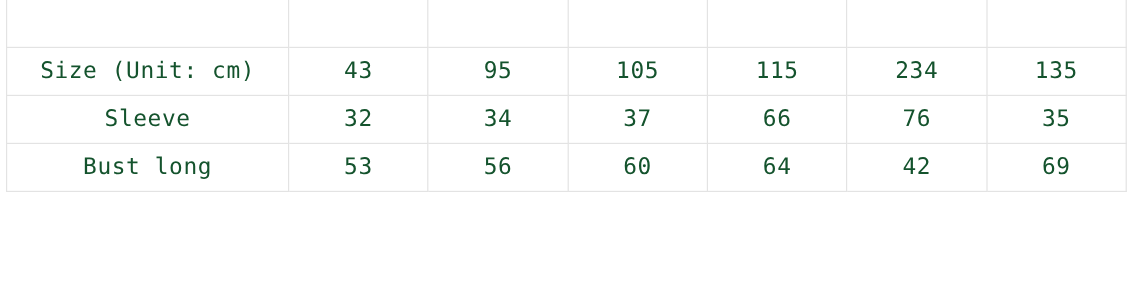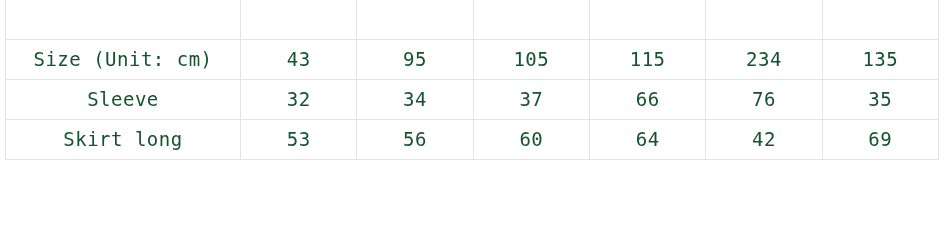--- a/index.html
+++ b/index.html
@@ -110,21 +110,21 @@
         <td class="row-label">Sleeve</td>
         <td class="value-cell">32</td>
         <td class="value-cell">34</td>
         <td class="value-cell">37</td>
         <td class="value-cell">66</td>
         <td class="value-cell">76</td>
         <td class="value-cell">35</td>
       </tr>
 
       <tr>
-        <td class="row-label">Skirt long</td>
+        <td class="row-label">Bust long</td>
         <td class="value-cell">53</td>
         <td class="value-cell">56</td>
         <td class="value-cell">60</td>
         <td class="value-cell">64</td>
         <td class="value-cell">42</td>
         <td class="value-cell">69</td>
       </tr>
 
     </tbody>
   </table>

